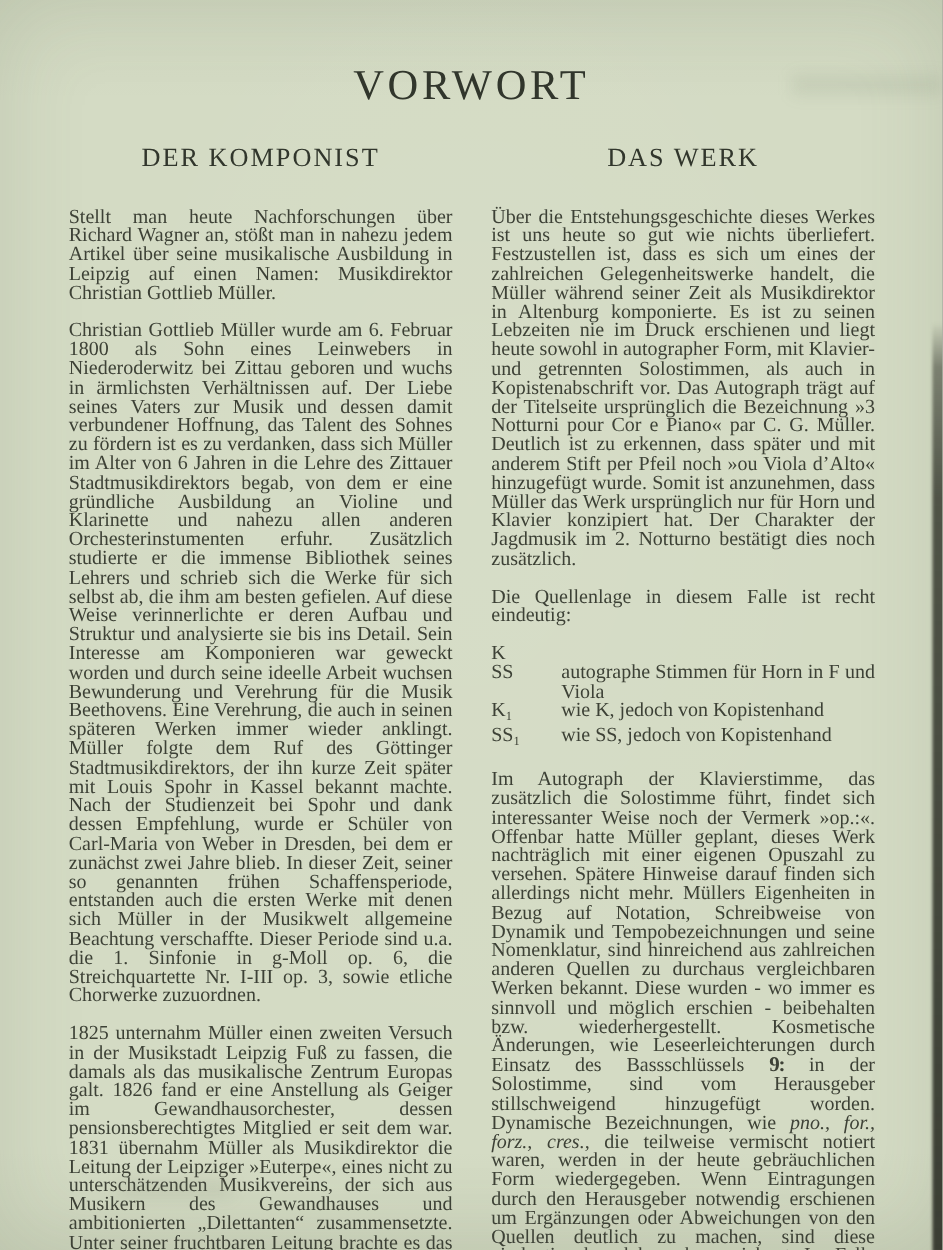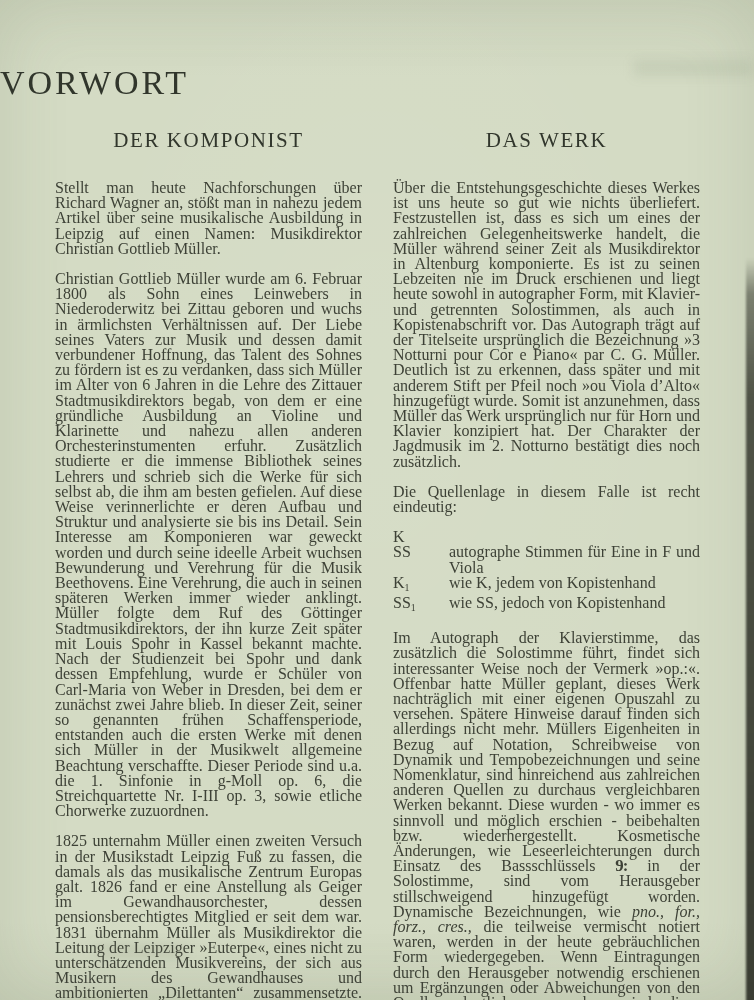--- a/index.html
+++ b/index.html
@@ -20,21 +20,22 @@
     background:var(--paper);
     background-image:
       radial-gradient(ellipse at 50% 40%, rgba(255,255,255,0.06) 0%, rgba(0,0,0,0) 60%),
       linear-gradient(180deg, rgba(120,130,100,0.05) 0%, rgba(0,0,0,0) 8%, rgba(0,0,0,0) 92%, rgba(120,130,100,0.07) 100%);
     box-shadow:inset 0 0 70px rgba(95,105,80,0.16);
     overflow:hidden;
     color:var(--ink);
   }
   .page-title{
     margin:0;
-    padding-top:64px;
+    padding-top:50px;
+    text-align:center;
     font-size:34px;
     font-weight:400;
     letter-spacing:3px;
     color:var(--ink-strong);
   }
   .columns{
     display:flex;
     margin:0 54px 0 55px;
     gap:31px;
   }
@@ -131,25 +132,25 @@
       <div class="col-body">
         <p>Über die Entstehungsgeschichte dieses Werkes ist uns heute so gut wie nichts überliefert. Festzustellen ist, dass es sich um eines der zahlreichen Gelegenheitswerke handelt, die Müller während seiner Zeit als Musikdirektor in Altenburg komponierte. Es ist zu seinen Lebzeiten nie im Druck erschienen und liegt heute sowohl in autographer Form, mit Klavier- und getrennten Solostimmen, als auch in Kopistenabschrift vor. Das Autograph trägt auf der Titelseite ursprünglich die Bezeichnung »3 Notturni pour Cor e Piano« par C. G. Müller. Deutlich ist zu erkennen, dass später und mit anderem Stift per Pfeil noch »ou Viola d’Alto« hinzugefügt wurde. Somit ist anzunehmen, dass Müller das Werk ursprünglich nur für Horn und Klavier konzipiert hat. Der Charakter der Jagdmusik im 2. Notturno bestätigt dies noch zusätzlich.</p>
         <p class="tight">Die Quellenlage in diesem Falle ist recht eindeutig:</p>
 
         <div class="sources">
           <div class="src-row">
             <span class="src-label"><span>K</span></span>
           </div>
           <div class="src-row">
             <span class="src-label"><span>SS</span></span>
-            <span class="src-desc">autographe Stimmen für Eine in F und Viola</span>
+            <span class="src-desc">autographe Stimmen für Horn in F und Viola</span>
           </div>
           <div class="src-row">
             <span class="src-label"><span>K</span><span class="sub">1</span></span>
-            <span class="src-desc">wie K, jedem von Kopistenhand</span>
+            <span class="src-desc">wie K, jedoch von Kopistenhand</span>
           </div>
           <div class="src-row">
             <span class="src-label"><span>SS</span><span class="sub">1</span></span>
             <span class="src-desc">wie SS, jedoch von Kopistenhand</span>
           </div>
         </div>
 
         <p class="tight"><span>Im Autograph der Klavierstimme, das zusätzlich die Solostimme führt, findet sich interessanter Weise noch der Vermerk »op.:«. Offenbar hatte Müller geplant, dieses Werk nachträglich mit einer eigenen Opuszahl zu versehen. Spätere Hinweise darauf finden sich allerdings nicht mehr. Müllers Eigenheiten in Bezug auf Notation, Schreibweise von Dynamik und Tempobezeichnungen und seine Nomenklatur, sind hinreichend aus zahlreichen anderen Quellen zu durchaus vergleichbaren Werken bekannt. Diese wurden - wo immer es sinnvoll und möglich erschien - beibehalten bzw. wiederhergestellt. Kosmetische Änderungen, wie Leseerleichterungen durch Einsatz des Bassschlüssels </span><span class="clef">9:</span><span> in der Solostimme, sind vom Herausgeber stillschweigend hinzugefügt worden. Dynamische Bezeichnungen, wie </span><span class="it">pno., for., forz., cres.,</span><span> die teilweise vermischt notiert waren, werden in der heute gebräuchlichen Form wiedergegeben. Wenn Eintragungen durch den Herausgeber notwendig erschienen um Ergänzungen oder Abweichungen von den Quellen deutlich zu machen, sind diese eindeutig als solche gekennzeichnet. Im Falle von Ergänzungen durch Strichelungen (bei Bögen und Crescendogabeln), bei Dynamiken, Vortragsbezeichnungen und Technikanweisungen durch konsequente Klammersetzung [</span><span class="it">cresc.</span><span>] etc.</span></p>
         <p class="tight">Die Violastimme deren nicht als bloße Transposition der Hornstimme beigelegt sondern so, wie Müller sie nachträglich verfasst hat.</p>
       </div>

